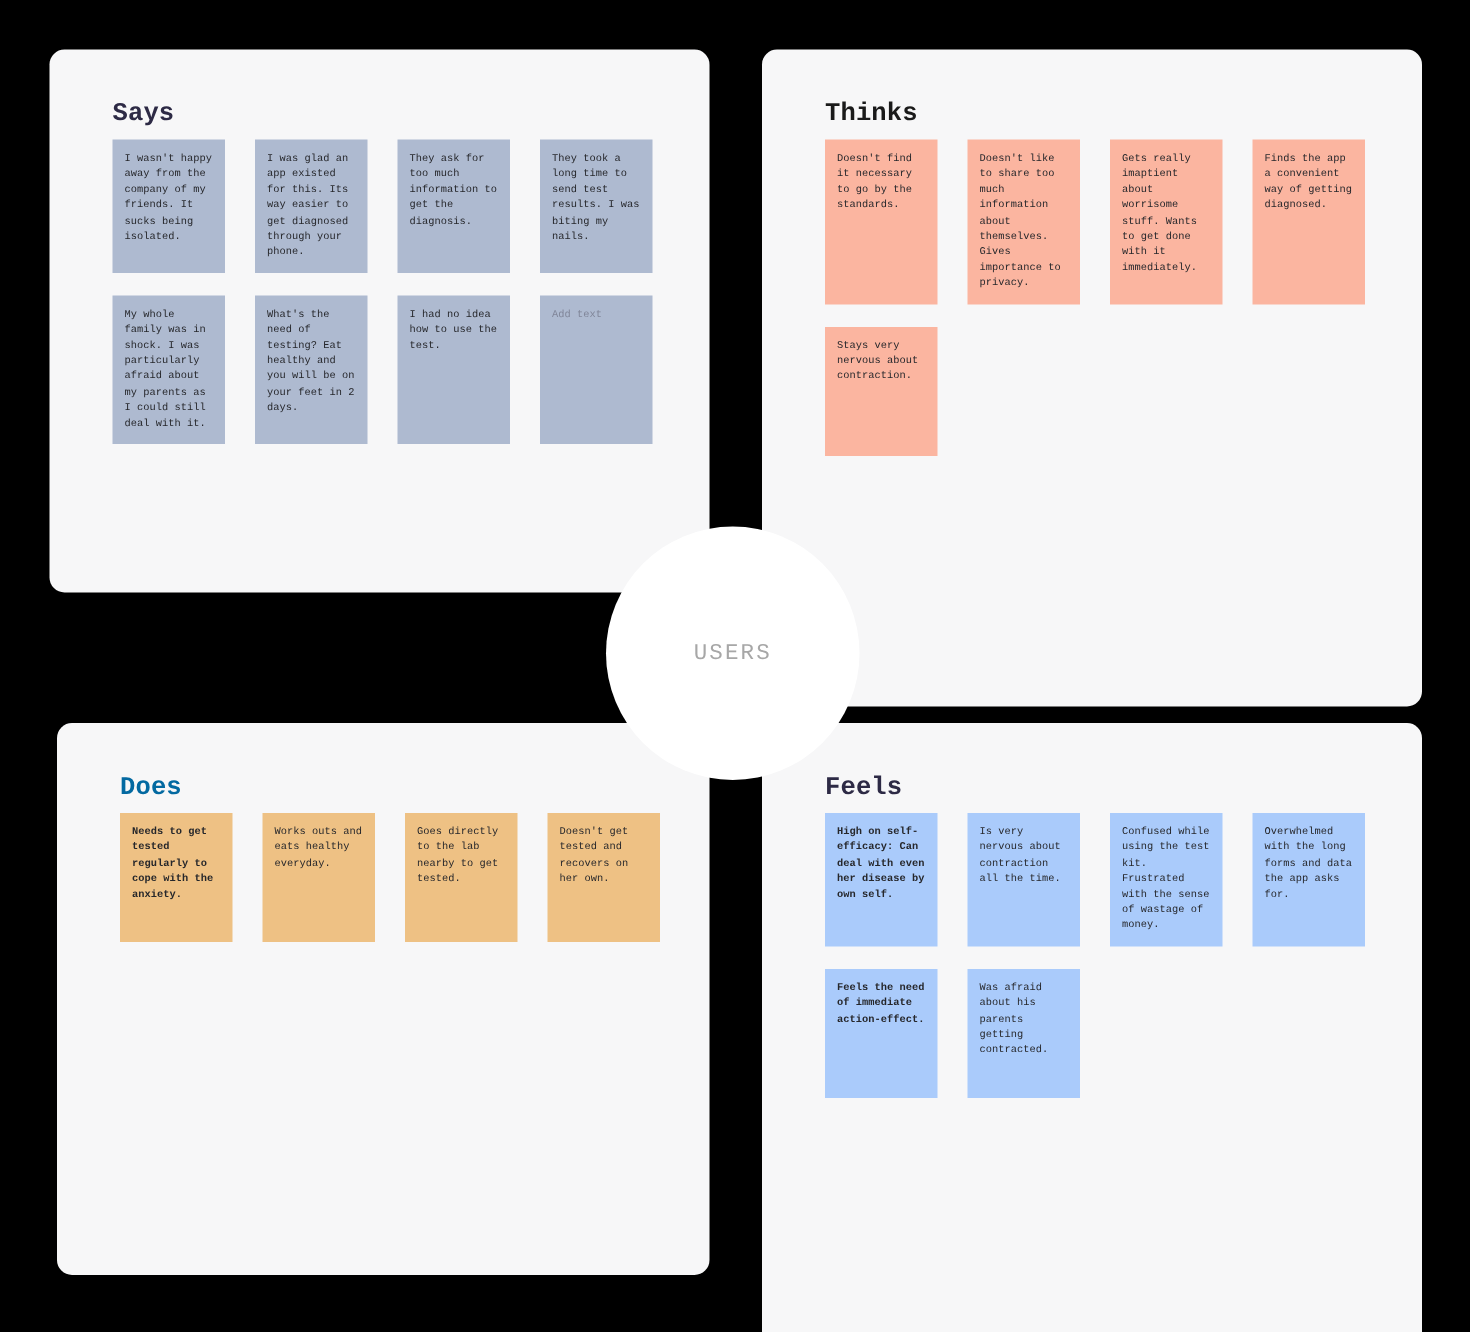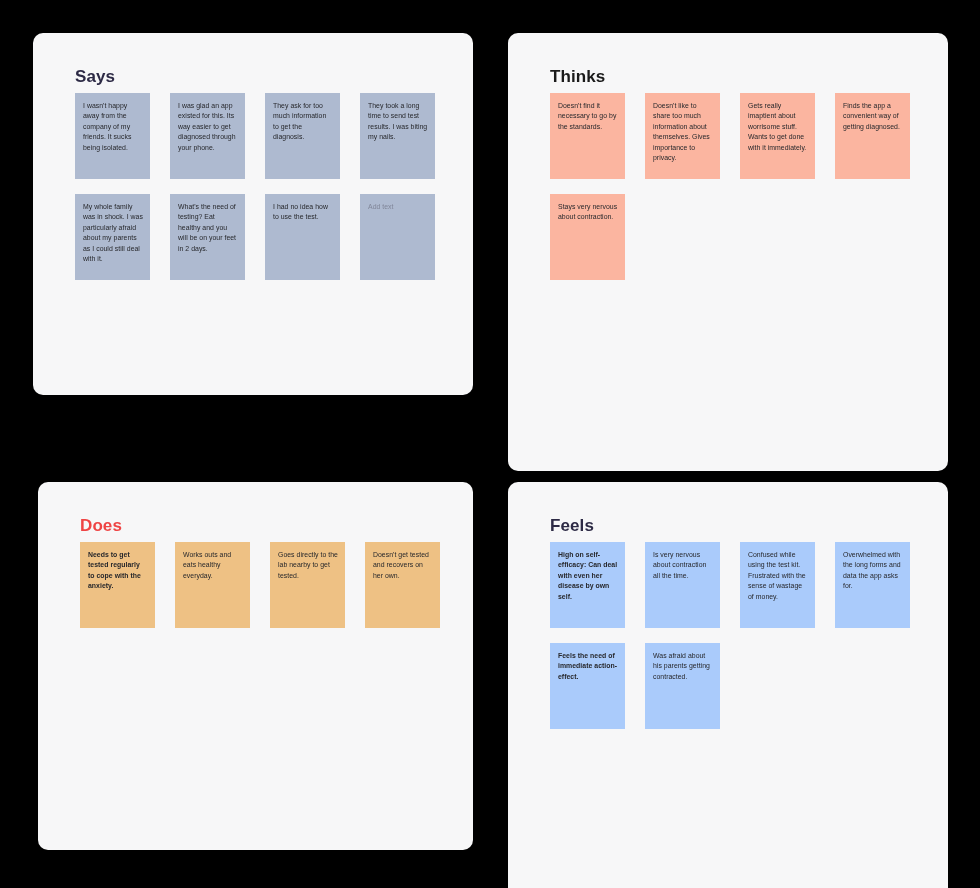--- a/index.html
+++ b/index.html
@@ -1,15 +1,15 @@
 <!DOCTYPE html>
 <html><head>
 <meta charset="utf-8">
 <style>
-  * { box-sizing: border-box; margin: 0; padding: 0; }
+  * { box-sizing: border-box; margin: 0; padding: 0; font-family: Liberation Mono, monospace; }
 
   html, body {
     width: 980px;
     height: 888px;
     background: #000000;
     font-family: "Liberation Sans", "DejaVu Sans", sans-serif;
     overflow: hidden;
   }
 
   #board {
@@ -35,21 +35,21 @@
     position: absolute;
     left: 42px;
     top: 34px;
     font-size: 17px;
     font-weight: 700;
     letter-spacing: 0.1px;
     color: #2d2a45;
     white-space: nowrap;
   }
   .title-thinks { color: #1a1a1a; }
-  .title-does   { color: #ef4444; }
+  .title-does   { color: #0369a1; }
 
   
   .notes {
     position: absolute;
     left: 42px;
     top: 60px;
     width: 372px;
     display: flex;
     flex-wrap: wrap;
     gap: 15px 20px;
@@ -145,14 +145,17 @@
     <div class="notes">
         <div class="note note-feels bold">High on self-efficacy: Can deal with even her disease by own self.</div>
         <div class="note note-feels">Is very nervous about contraction all the time.</div>
         <div class="note note-feels">Confused while using the test kit. Frustrated with the sense of wastage of money.</div>
         <div class="note note-feels">Overwhelmed with the long forms and data the app asks for.</div>
         <div class="note note-feels bold">Feels the need of immediate action-effect.</div>
         <div class="note note-feels">Was afraid about his parents getting contracted.</div>
       </div>
   </section>
 
+  <div id="users-circle">
+    <span id="users-label">USERS</span>
+  </div>
 
 </div>
 
 </body></html>

